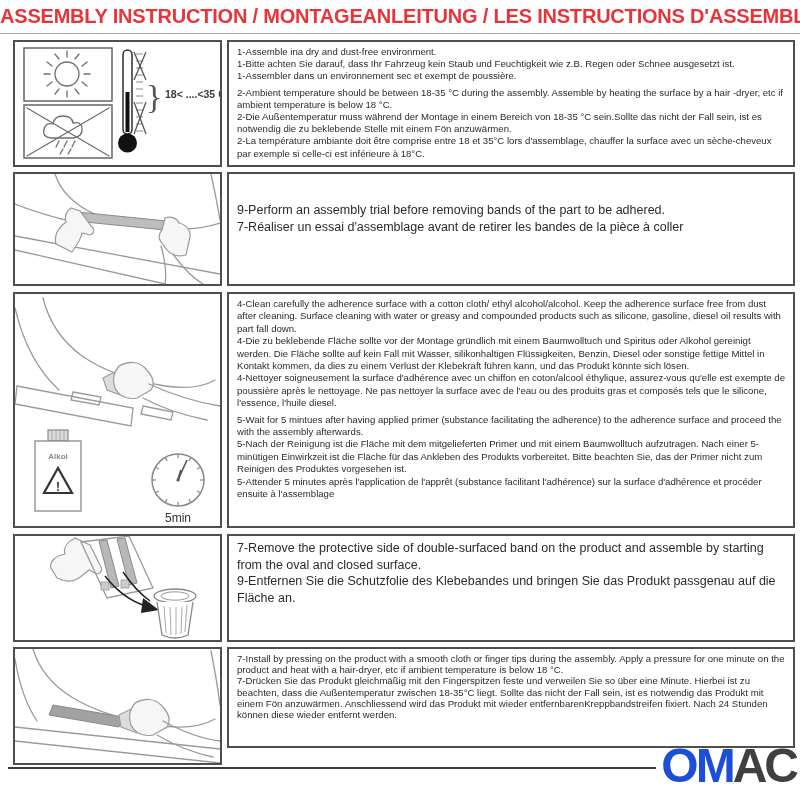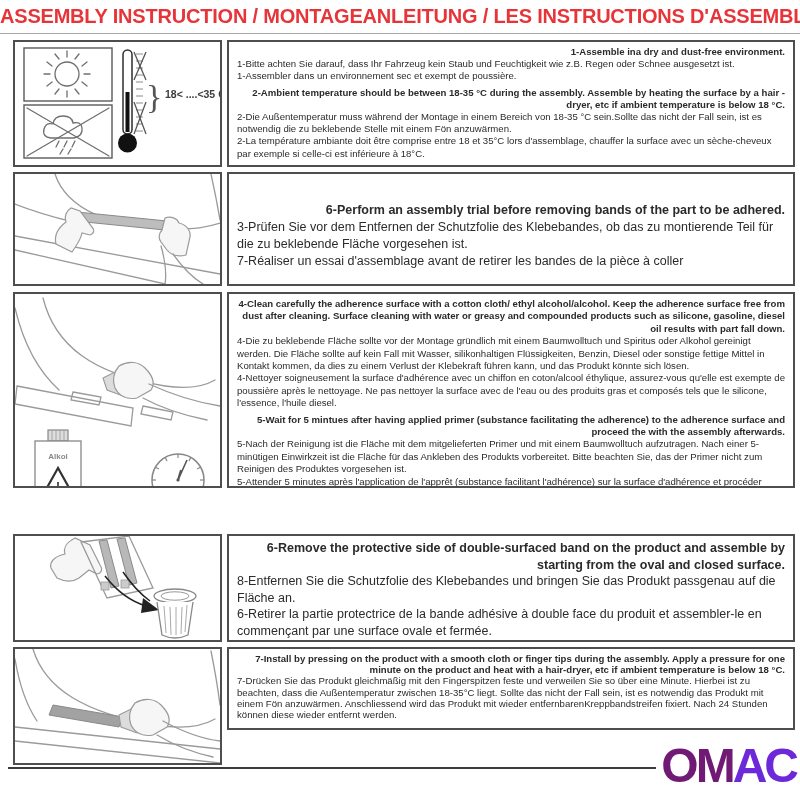--- a/index.html
+++ b/index.html
@@ -7,36 +7,36 @@
         font-family:"Liberation Sans",sans-serif;color:#2b2b2b;}
   .title{position:absolute;top:5px;left:0;width:100%;text-align:center;
          font-size:20px;font-weight:bold;color:#e73439;letter-spacing:-0.2px;white-space:nowrap;}
   .header-rule{position:absolute;top:33px;left:0;width:800px;height:1px;background:#a8a8a8;}
   .row{position:absolute;left:13px;width:782px;}
   .illus{position:absolute;left:0;top:0;width:209px;border:2px solid #4e4e50;background:#fff;
          box-sizing:border-box;overflow:hidden;}
   .tbox{position:absolute;left:214px;top:0;width:568px;border:2px solid #4e4e50;background:#fff;
         box-sizing:border-box;padding:4px 8px;overflow:hidden;}
   p{margin:0;}
-  .b{font-weight:bold;text-align:right;}
+  .b{font-weight:normal;}
   .gap{margin-top:4px;}
   .t-sm{font-size:9.6px;line-height:12.2px;}
   .t-sm3{font-size:9.6px;line-height:12.4px;}
   .t-sm5{font-size:9.6px;line-height:11.2px;}
   .t-md{font-size:12.5px;line-height:16.5px;}
   .t-lg{font-size:12.5px;line-height:17px;}
   .r1{top:40px;} .r1 .illus,.r1 .tbox{height:127px;}
   .r2{top:172px;} .r2 .illus,.r2 .tbox{height:114px;} .r2 .tbox{padding-top:28px;}
-  .r3{top:292px;} .r3 .illus,.r3 .tbox{height:196px;}
+  .r3{top:292px;} .r3 .illus,.r3 .tbox{height:236px;}
   .r4{top:534px;} .r4 .illus,.r4 .tbox{height:108px;}
-  .r5{top:647px;} .r5 .illus{height:118px;} .r5 .tbox{height:83px;}
+  .r5{top:647px;} .r5 .illus{height:118px;} .r5 .tbox{height:101px;}
   .footer-rule{position:absolute;top:767px;left:8px;width:648px;height:2px;background:#3a3a3a;}
   .logo{position:absolute;top:742px;right:4px;font-size:48px;font-weight:bold;letter-spacing:-3px;line-height:1;}
-  .logo-black{color:#701a75;}
-  .logo-red{color:#6d28d9;}
+  .logo-black{color:#1d4ed8;}
+  .logo-red{color:#404040;}
   svg{display:block;}
   .ln{fill:none;stroke:#6f6f6f;stroke-width:1.3;stroke-linecap:round;}
   .bx{fill:none;stroke:#5a5a5a;stroke-width:1.4;}
   .car{fill:none;stroke:#9a9a9a;stroke-width:1.3;stroke-linecap:round;}
   .hand{fill:#f6f6f6;stroke:#9a9a9a;stroke-width:1.2;}
   .cloth{fill:#dcdcdc;stroke:#9a9a9a;stroke-width:1.1;}
 </style>
 </head>
 <body>
 
@@ -127,22 +127,21 @@
         <path class="car" d="M 0,62 L 205,100"></path>
         <path class="car" d="M 0,76 L 150,110"></path>
         <polygon points="62,38 152,47 150,56 60,47" fill="#bdbdbd" stroke="#8a8a8a" stroke-width="1"></polygon>
         <path class="hand" d="M 56,34 c -5,3 -7,9 -5,14 c -8,6 -12,14 -10,22 l 16,8 c 5,-7 9,-13 10,-19 l 8,2 c 4,-1 5,-5 2,-8 l -12,-16 z"></path>
         <path class="hand" d="M 150,44 c 6,-2 12,0 14,5 c 8,2 12,8 11,14 l -4,18 c -8,2 -15,0 -19,-5 l -6,-8 c -3,-4 -2,-9 1,-12 z"></path>
         <path class="car" d="M 158,80 C 168,94 178,104 188,110"></path>
         <path class="car" d="M 146,72 C 150,86 152,98 150,110"></path>
       </svg>
     </div>
     <div class="tbox t-lg">
-      <p class="b">6-Perform an assembly trial before removing bands of the part to be adhered.</p>
-      <p>3-Prüfen Sie vor dem Entfernen der Schutzfolie des Klebebandes, ob das zu montierende Teil für die zu beklebende Fläche vorgesehen ist.</p>
+      <p class="b">9-Perform an assembly trial before removing bands of the part to be adhered.</p>
       <p>7-Réaliser un essai d'assemblage avant de retirer les bandes de la pièce à coller</p>
     </div>
   </div>
 
   <div class="row r3">
     <div class="illus">
       <svg width="205" height="232" viewBox="0 0 205 232">
         <g>
           <path class="car" d="M 28,4 C 40,52 78,80 150,92 C 170,95 188,93 200,86"></path>
           <path class="car" d="M 0,14 C 8,48 22,76 44,96"></path>
@@ -222,23 +221,22 @@
             <line x1="149" y1="70" x2="151" y2="97"></line>
               <line x1="155" y1="71" x2="156" y2="99"></line>
             <line x1="161" y1="71" x2="161" y2="99"></line>
               <line x1="167" y1="71" x2="166" y2="98"></line>
             <line x1="172" y1="69" x2="170" y2="96"></line>
           </g>
         </g>
       </svg>
     </div>
     <div class="tbox t-md">
-      <p class="b">6-Remove the protective side of double-surfaced band on the product and assemble by starting from the oval and closed surface.</p>
-      <p>8-Entfernen Sie die Schutzfolie des Klebebandes und bringen Sie das Produkt passgenau auf die Fläche an.</p>
-      <p>6-Retirer la partie protectrice de la bande adhésive à double face du produit et assembler-le en commençant par une surface ovale et fermée.</p>
+      <p class="b">7-Remove the protective side of double-surfaced band on the product and assemble by starting from the oval and closed surface.</p>
+      <p>9-Entfernen Sie die Schutzfolie des Klebebandes und bringen Sie das Produkt passgenau auf die Fläche an.</p>
     </div>
   </div>
 
   <div class="row r5">
     <div class="illus">
       <svg width="205" height="114" viewBox="0 0 205 114">
         <path class="car" d="M 18,0 C 30,40 70,64 140,76 C 165,80 186,78 200,70"></path>
         <path class="car" d="M 0,10 C 4,34 10,54 22,72"></path>
         <path class="car" d="M 196,2 C 200,22 203,40 205,56"></path>
         <path class="car" d="M 0,78 L 205,100"></path>

